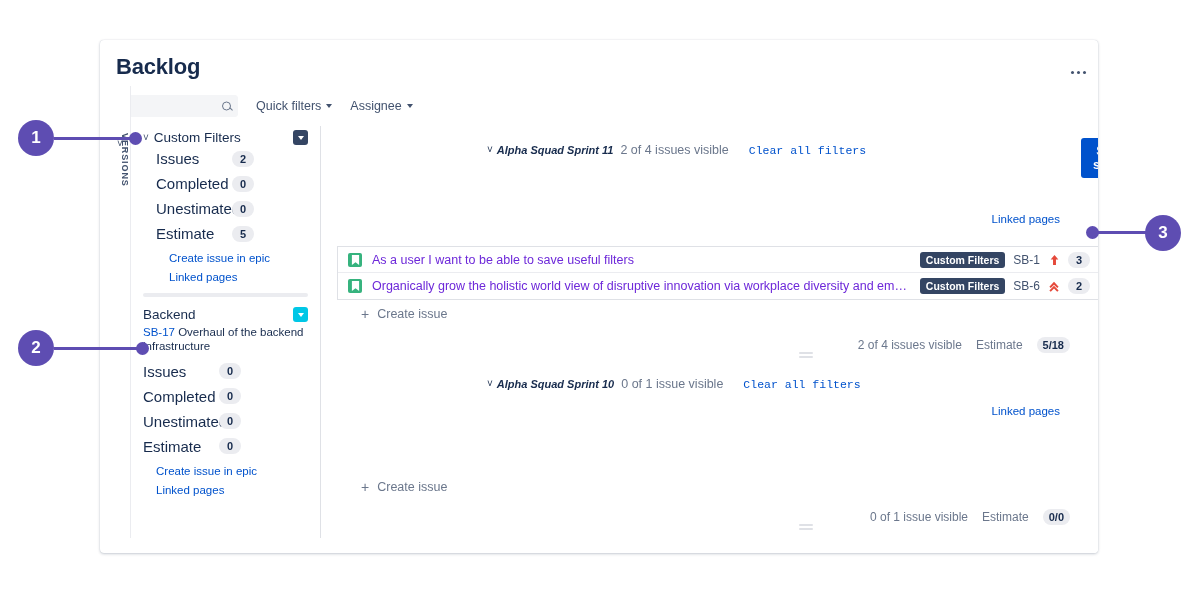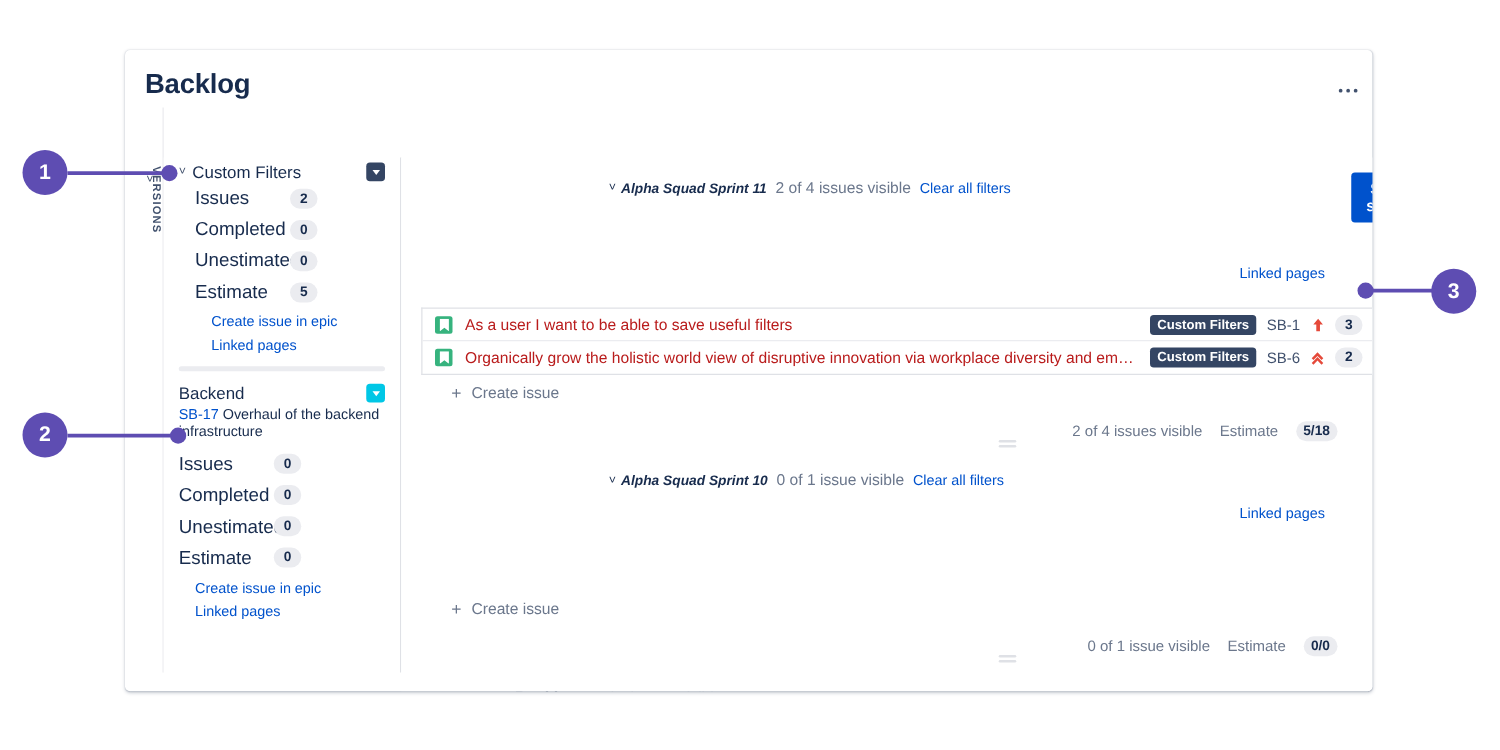--- a/index.html
+++ b/index.html
@@ -102,34 +102,34 @@
   .epic-link { font-size:11.5px; color:#0052CC; padding-left:26px; margin-top:7px; }
   .epic-sep { height:4px; background:#EBECF0; border-radius:2px; margin:10px 12px 0 12px; }
 
   
   .main { position:absolute; left:221px; top:86px; right:0; bottom:0; background:#fff; }
 
   .sprint-head { display:flex; align-items:baseline; padding-left:83px; }
   .sprint-chev { font-size:10px; color:#172B4D; margin-right:4px; position:relative; top:-1px;}
   .sprint-name { font-size:11px; font-weight:bold; color:#172B4D;font-style:italic; }
   .sprint-count { font-size:12.5px; color:#6B778C; margin-left:7px; }
-  .clear-filters { font-size:11.5px; color:#0052CC; margin-left:7px; }
+  .clear-filters { font-size:11.5px; color:#0052CC; margin-left:20px;font-family:Liberation Mono, monospace; }
 
   .btn-primary {
     position:absolute; background:#0052CC; color:#fff; font-size:12.5px; font-weight:bold;
     border-radius:3px; padding:6px 12px; border:none;
   }
   .linked-pages { position:absolute; font-size:11.5px; color:#0052CC; }
 
   .issue-list { position:absolute; left:16px; right:0; border:1px solid #DFE1E6; border-right:none; background:#fff;}
   .issue-row { display:flex; align-items:center; height:26px; padding:0 8px 0 10px; border-bottom:1px solid #EBECF0; }
   .issue-row:last-child { border-bottom:none; }
   .story-icon { width:14px; height:14px; background:#36B37E; border-radius:2px; display:flex; align-items:center; justify-content:center; flex:0 0 auto;}
   .story-icon svg { display:block; }
-  .issue-title { font-size:12.5px; color:#b91c1c; margin-left:10px; white-space:nowrap; overflow:hidden; text-overflow:ellipsis;}
+  .issue-title { font-size:12.5px; color:#6d28d9; margin-left:10px; white-space:nowrap; overflow:hidden; text-overflow:ellipsis;}
   .issue-right { margin-left:auto; display:flex; align-items:center; gap:8px; flex:0 0 auto; padding-left:10px;}
   .epic-tag {
     background:#344563; color:#fff; font-size:10.5px; font-weight:bold;
     border-radius:3px; padding:2px 6px; white-space:nowrap;
   }
   .issue-key { font-size:12px; color:#42526E; }
   .prio { width:12px; height:12px; display:flex; align-items:center; justify-content:center;}
   .est-pill {
     min-width:22px; height:16px; padding:0 6px; border-radius:8px; background:#EBECF0;
     color:#172B4D; font-size:11px; font-weight:bold; display:flex; align-items:center; justify-content:center;
@@ -176,20 +176,33 @@
     <div class="page-title">Backlog</div>
 
     <div class="more-top">
       <span class="dots">
           <i></i>
           <i></i>
           <i></i>
         </span>
     </div>
 
+    <div class="toolbar">
+      <div class="search-box" title="">
+        <span class="mag"></span>
+      </div>
+      <div class="tb-btn">
+        <span>Quick filters</span>
+        <span class="caret"></span>
+      </div>
+      <div class="tb-btn">
+        <span>Assignee</span>
+        <span class="caret"></span>
+      </div>
+    </div>
 
     <div class="versions-rail">
       <div class="versions-label">VERSIONS</div>
       <div class="rail-chev">˅</div>
     </div>
 
     <div class="epics-panel">
 
       <div class="epic-block">
         <div class="epic-row1">

